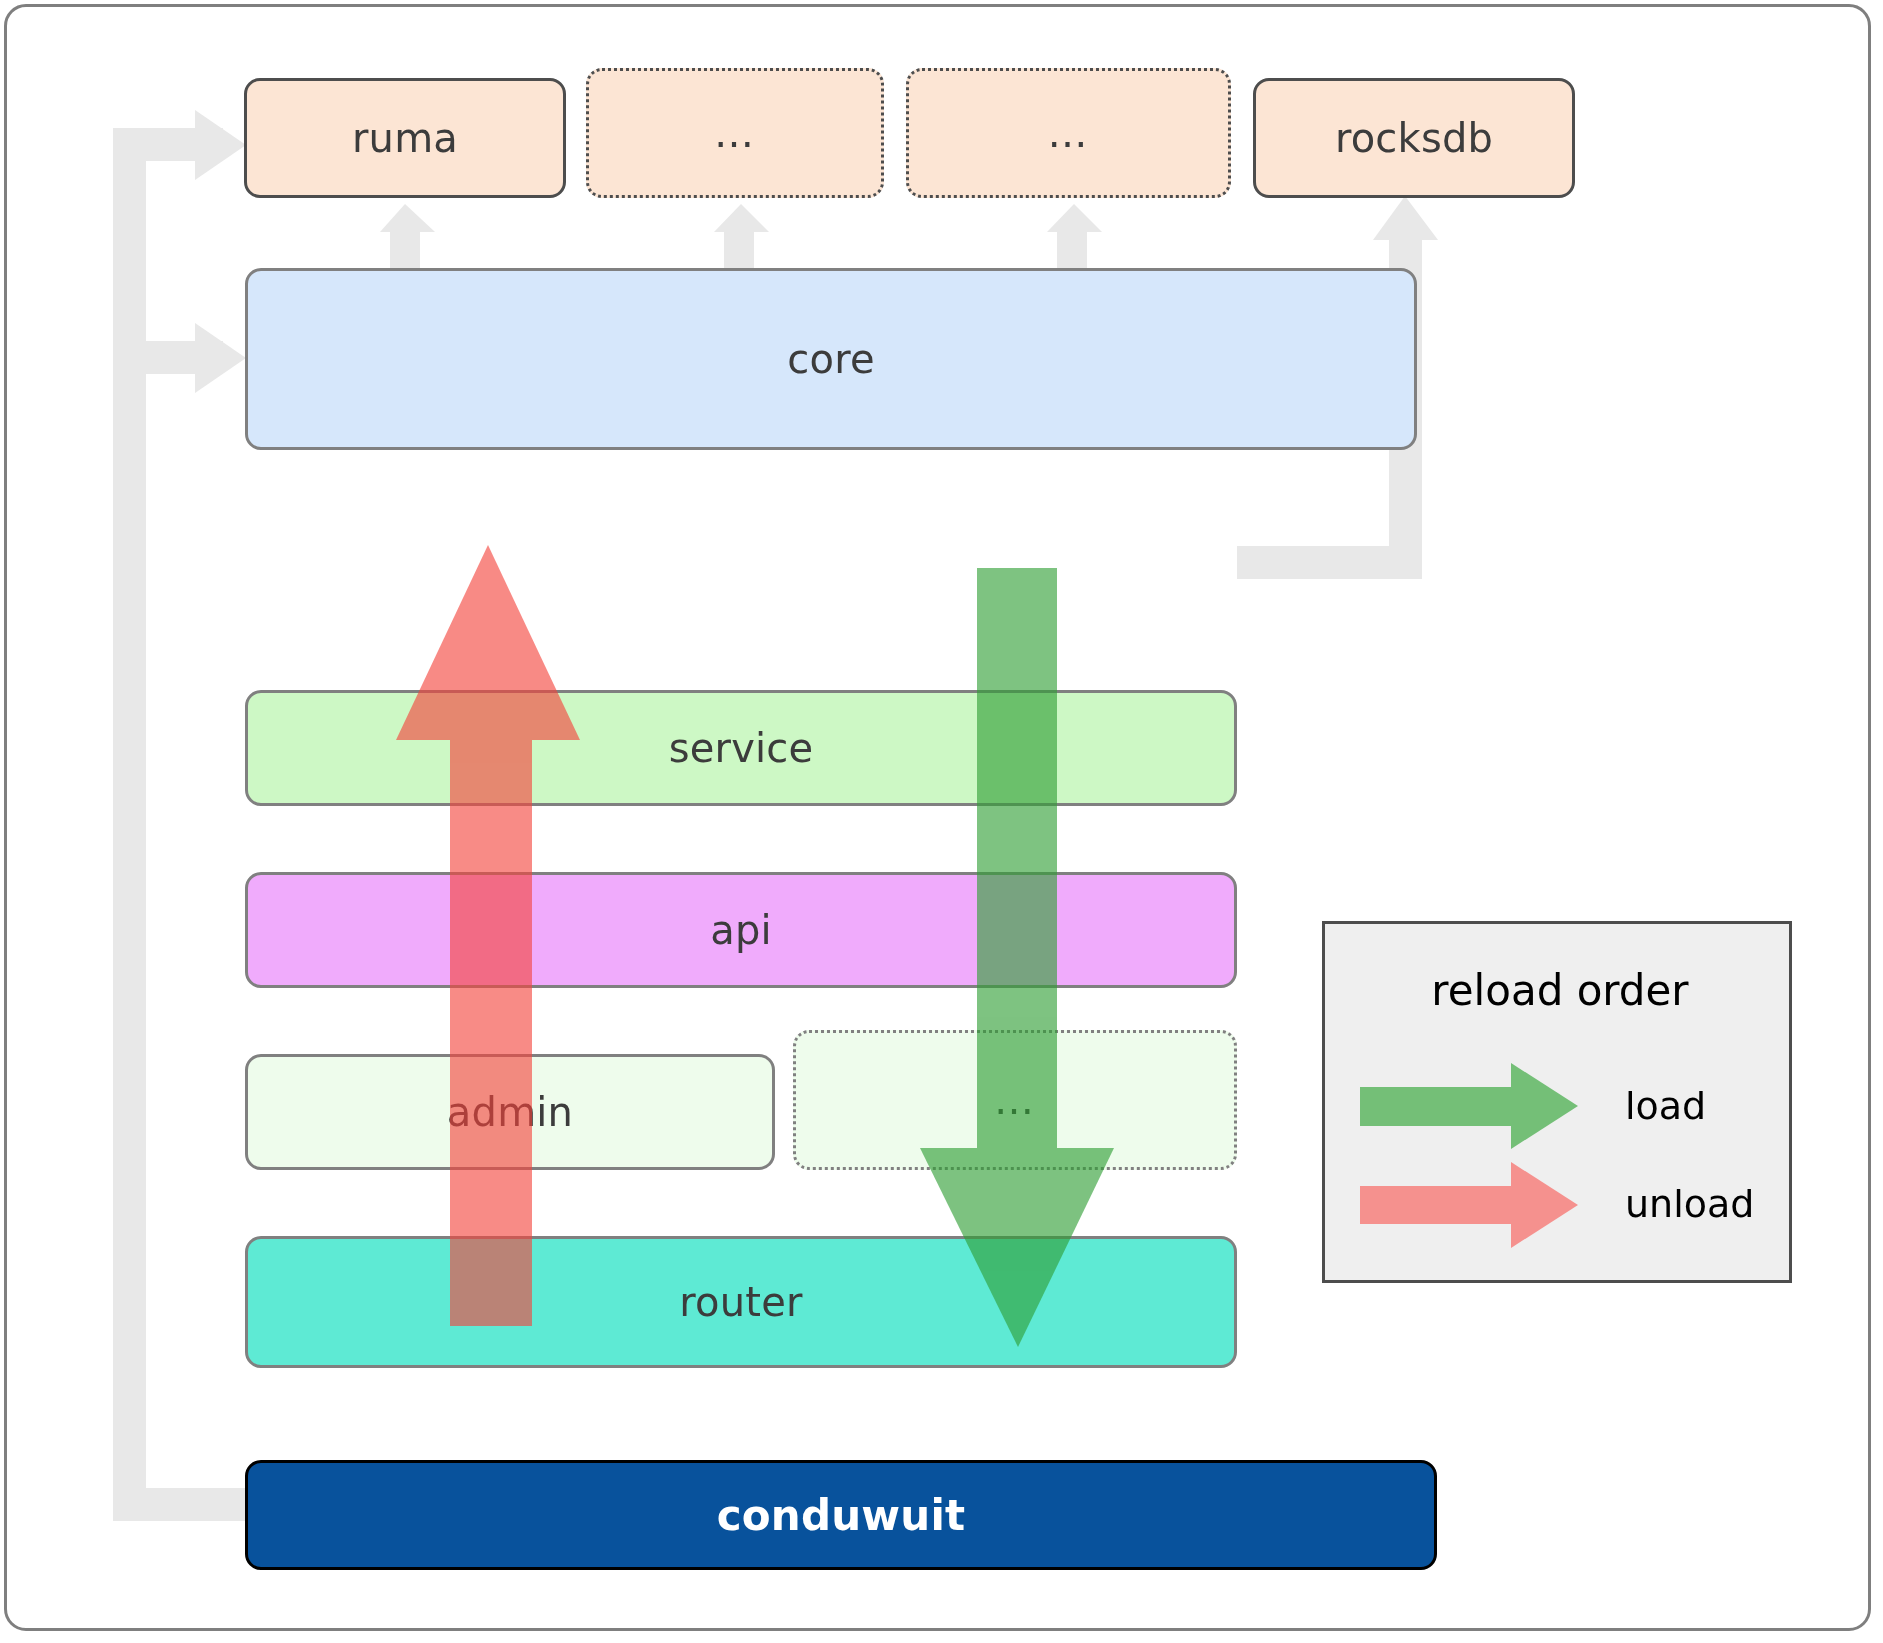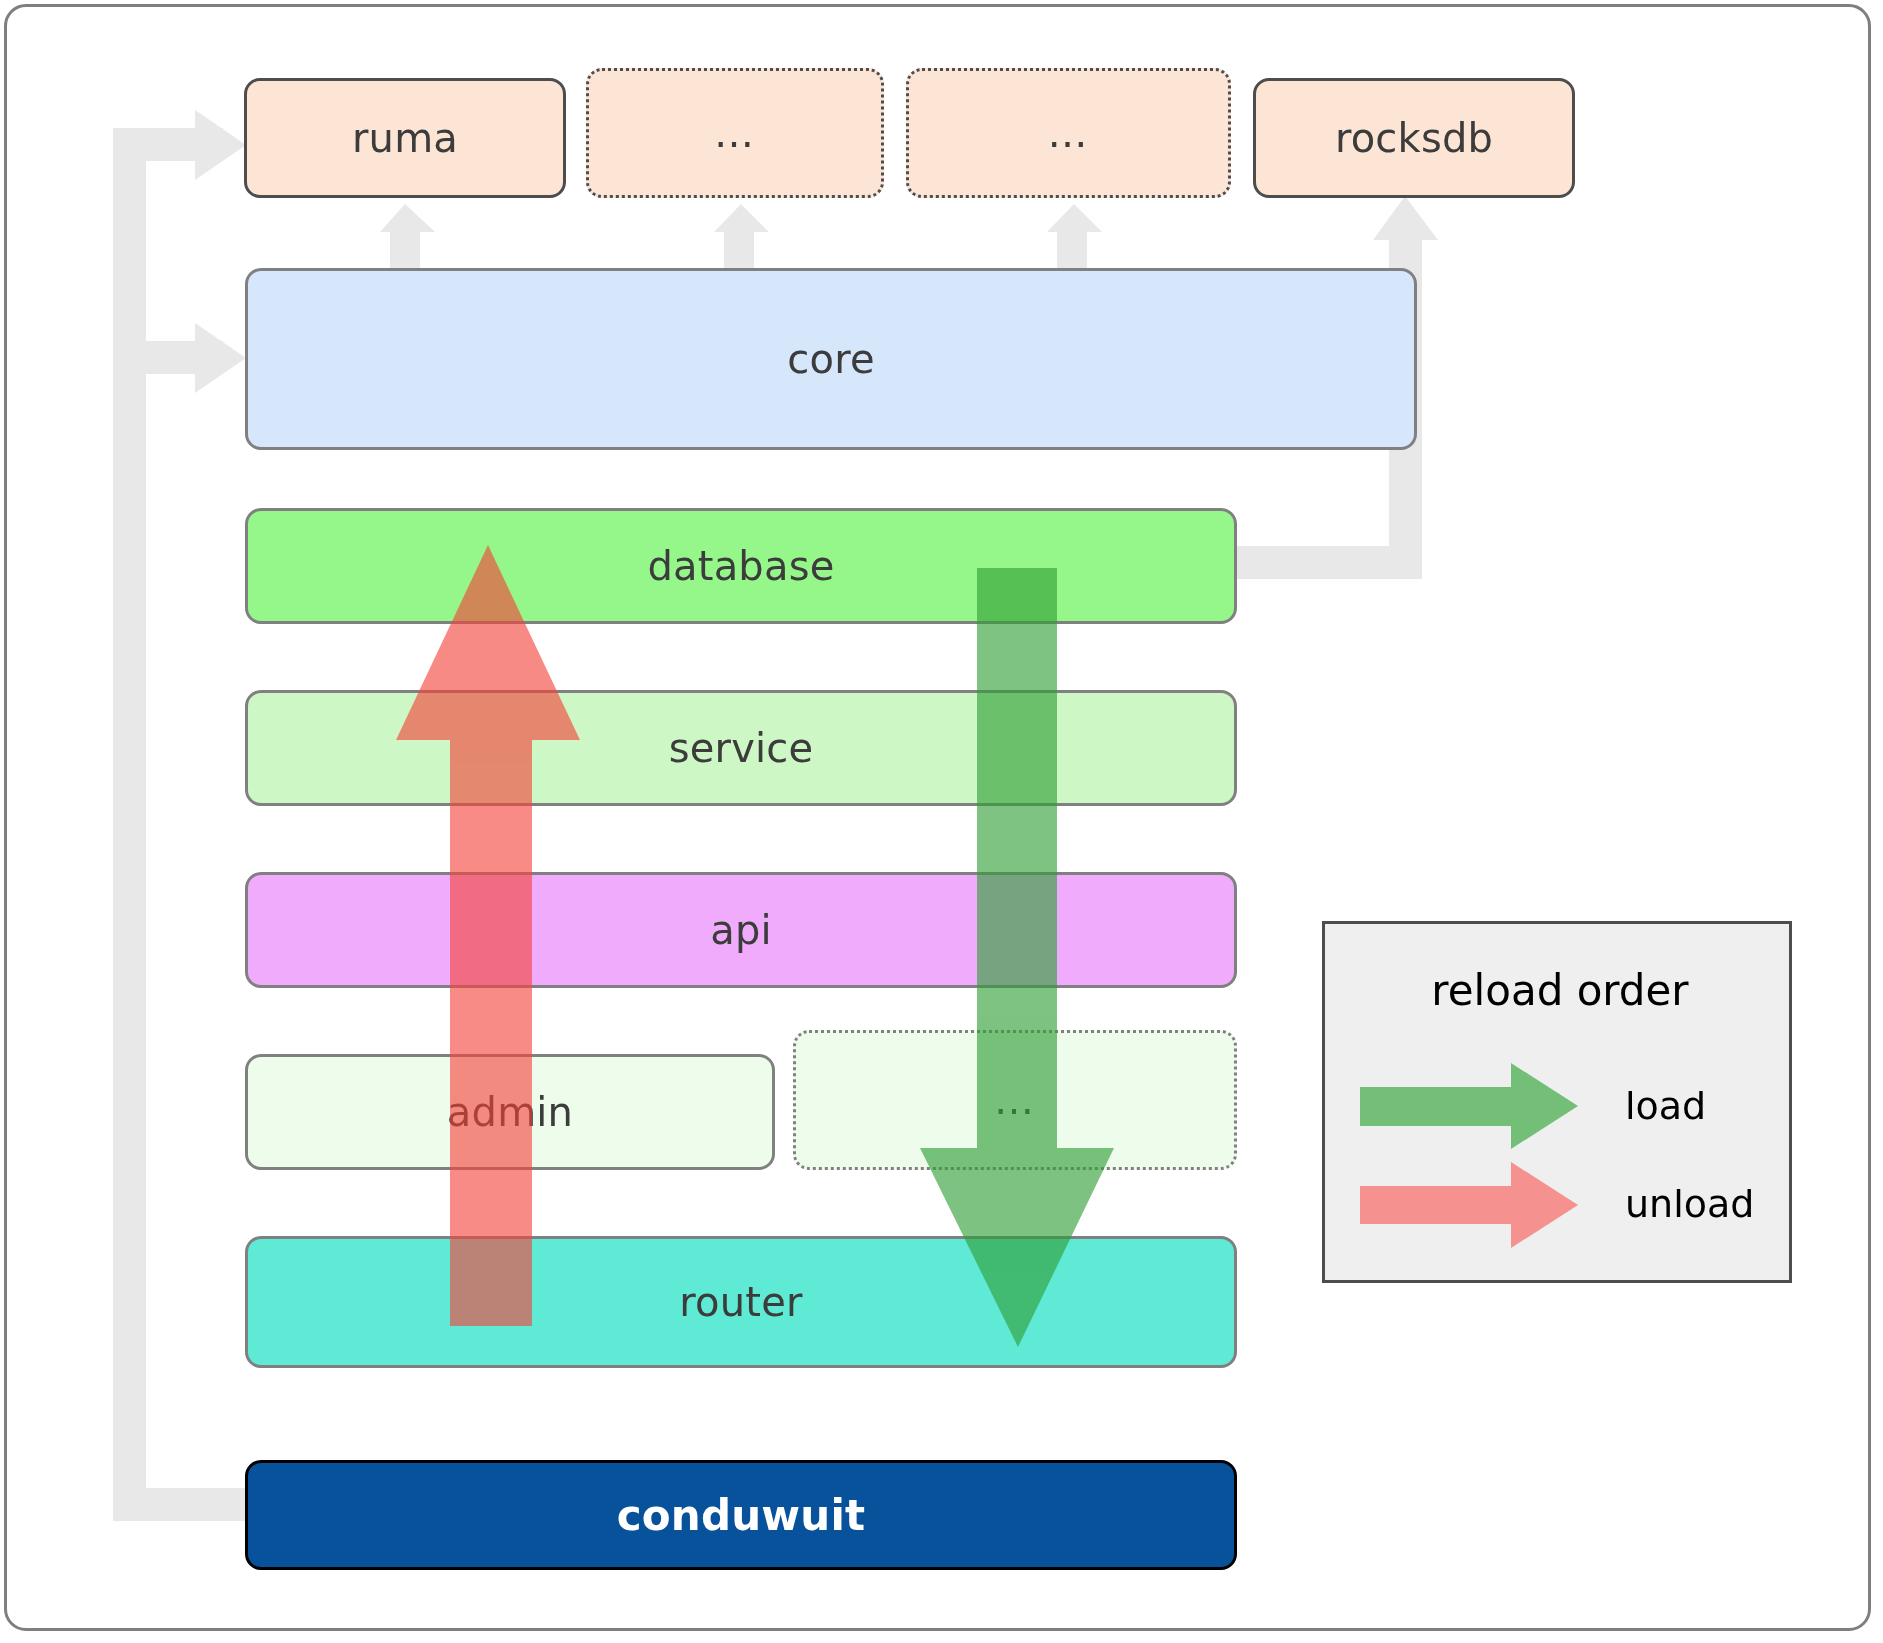--- a/index.html
+++ b/index.html
@@ -154,23 +154,20 @@
   </div>
 
   <div class="node dep" style="left:1253px; top:78px; width:322px; height:120px;">
     <span class="label-text">rocksdb</span>
   </div>
 
   <div class="node layer" style="left:245px; top:268px; width:1172px; height:182px; background:#d6e7fb;">
     <span class="label-text">core</span>
   </div>
 
-  <div class="node layer" style="left:245px; top:508px; width:992px; height:116px; background:#95f78a;">
-    <span class="label-text">database</span>
-  </div>
 
   <div class="node layer" style="left:245px; top:690px; width:992px; height:116px; background:#cdf8c5;">
     <span class="label-text">service</span>
   </div>
 
   <div class="node layer" style="left:245px; top:872px; width:992px; height:116px; background:#f0abfc;">
     <span class="label-text">api</span>
   </div>
 
   <div class="node layer" style="left:245px; top:1054px; width:530px; height:116px; background:#eefcec;">
@@ -191,21 +188,21 @@
       <rect x="450" y="660" width="82" height="666" fill="#f4433b"></rect>
       <polygon points="488,545 580,740 396,740" fill="#f4433b"></polygon>
     </g>
 
     <g opacity="0.62">
       <rect x="977" y="568" width="80" height="660" fill="#2e9e33"></rect>
       <polygon points="1018,1347 920,1148 1114,1148" fill="#2e9e33"></polygon>
     </g>
   </svg>
 
-  <div class="node brand" style="left:245px; top:1460px; width:992px; height:110px;">
+  <div class="node brand" style="left:245px; top:1460px; width:1192px; height:110px;">
     <span class="label-text">conduwuit</span>
   </div>
 
   <div class="legend-box">
     <div class="legend-title">reload order</div>
 
     <svg style="position:absolute; left:0; top:0; width:470px; height:362px;" viewBox="0 0 470 362" xmlns="http://www.w3.org/2000/svg">
 
       <g opacity="0.75">
         <rect x="35" y="163" width="168" height="39" fill="#4caf50"></rect>

